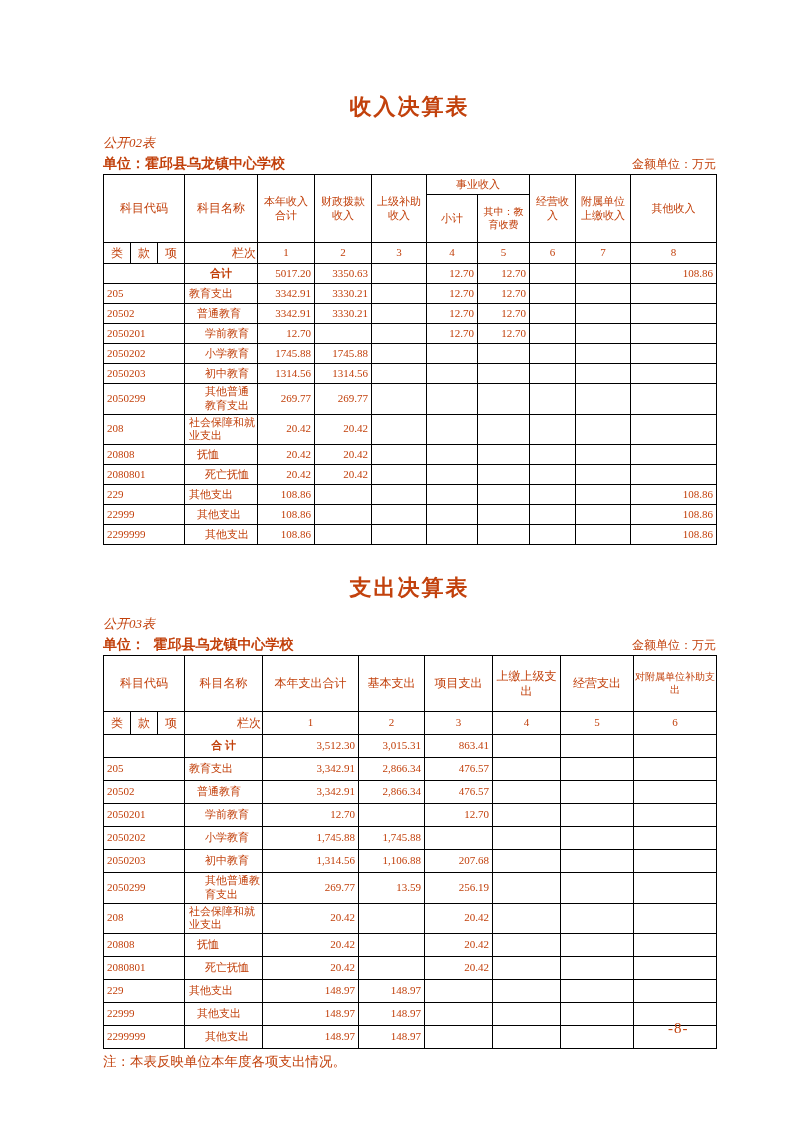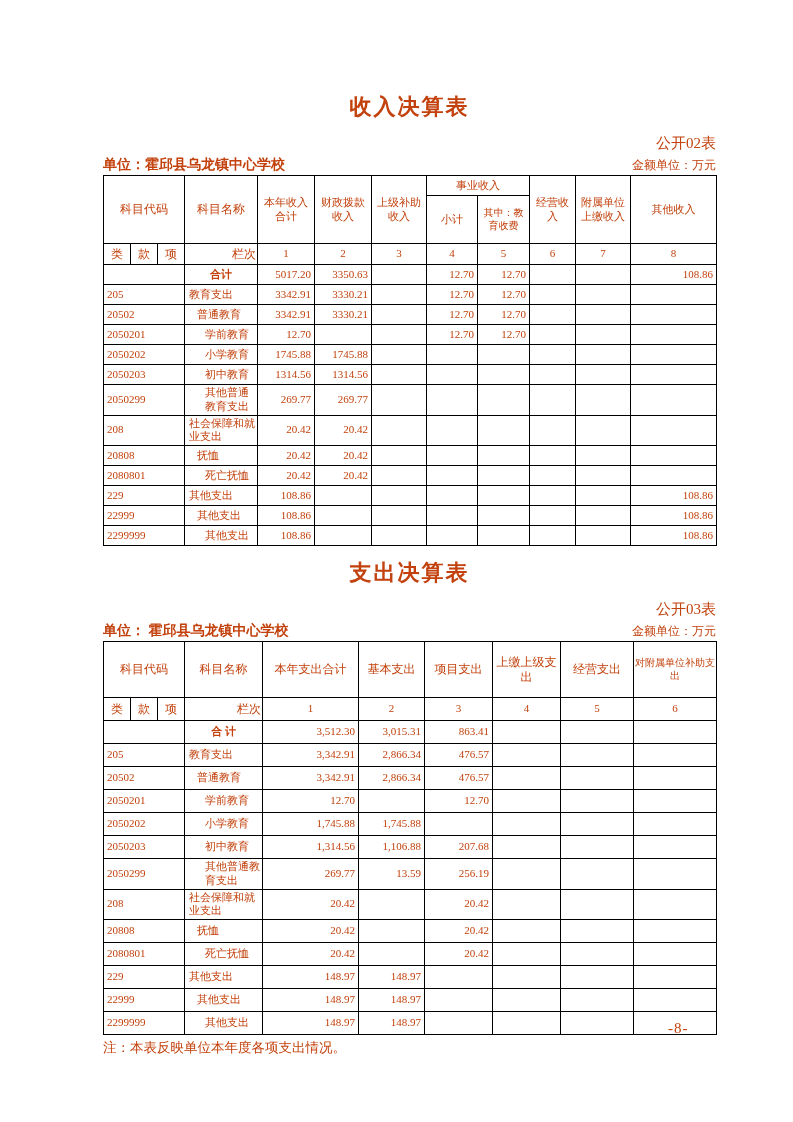--- a/index.html
+++ b/index.html
@@ -16,23 +16,23 @@
   .spacer-top { height:92px; }
 
   .t-title {
     margin:0 0 12px 0;
     text-align:center;
     font-family:"Liberation Sans","DejaVu Sans",sans-serif;
     font-weight:bold;
     font-size:22px;
     letter-spacing:2px;
   }
-  .form-no { text-align:right; font-size:15px; margin-bottom:3px; }
+  .form-no { font-size:13px; margin-bottom:3px;font-style:italic; }
   .meta-row { display:flex; justify-content:space-between; align-items:flex-end; margin-bottom:1px; }
-  .unit-label { font-family:Liberation Serif, serif; font-weight:bold; font-size:14px; }
+  .unit-label { font-family:Liberation Mono, monospace; font-weight:bold; font-size:14px; }
   .amount-label { font-size:12px; }
 
   table { border-collapse:collapse; table-layout:fixed; width:613px; }
   th, td {
     border:1px solid #000;
     font-size:11px;
     line-height:1.25;
     padding:1px 1px;
     overflow:hidden;
     word-break:break-all;
@@ -53,21 +53,21 @@
   .t2 tbody td { height:20px; }
   td.code { text-align:left; padding-left:3px; }
   td.name { text-align:left; }
   td.num  { text-align:right; padding-right:3px; }
   td.total-name { text-align:center;font-weight:bold; }
   .ind-1 { padding-left:4px; }
   .ind-2 { padding-left:12px; }
   .ind-3 { padding-left:20px; }
 
   .note { margin:4px 0 0 0; font-size:13.5px; }
-  .section-2 { margin-top:12px; }
+  .section-2 { margin-top:28px; }
   .page-number {
     position:absolute; left:668px; top:1020px;
     font-size:15px; letter-spacing:1px;
   }
 </style>
 </head>
 <body>
 
 <div class="page">
   <div class="content">

